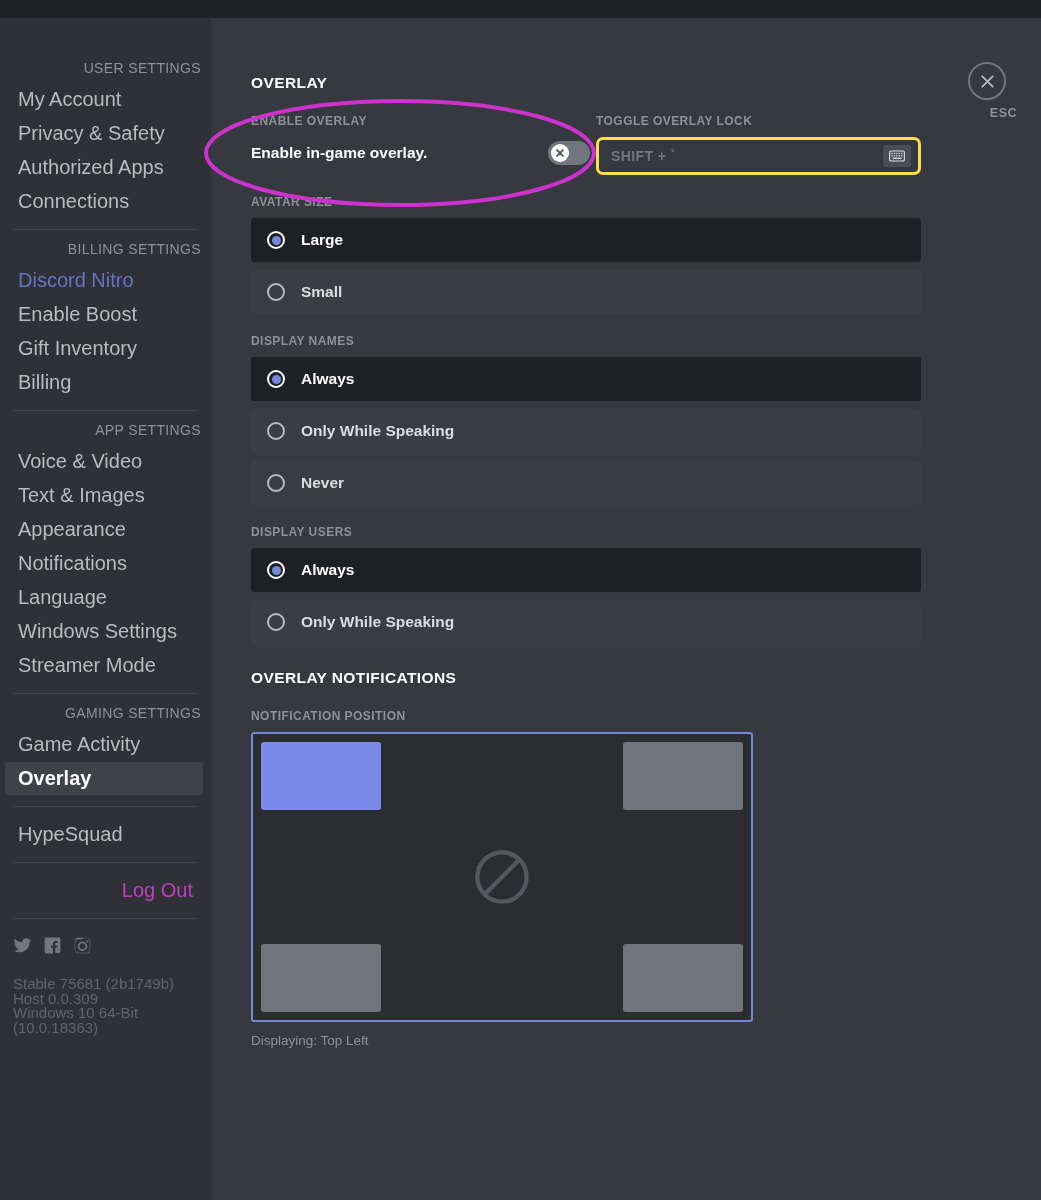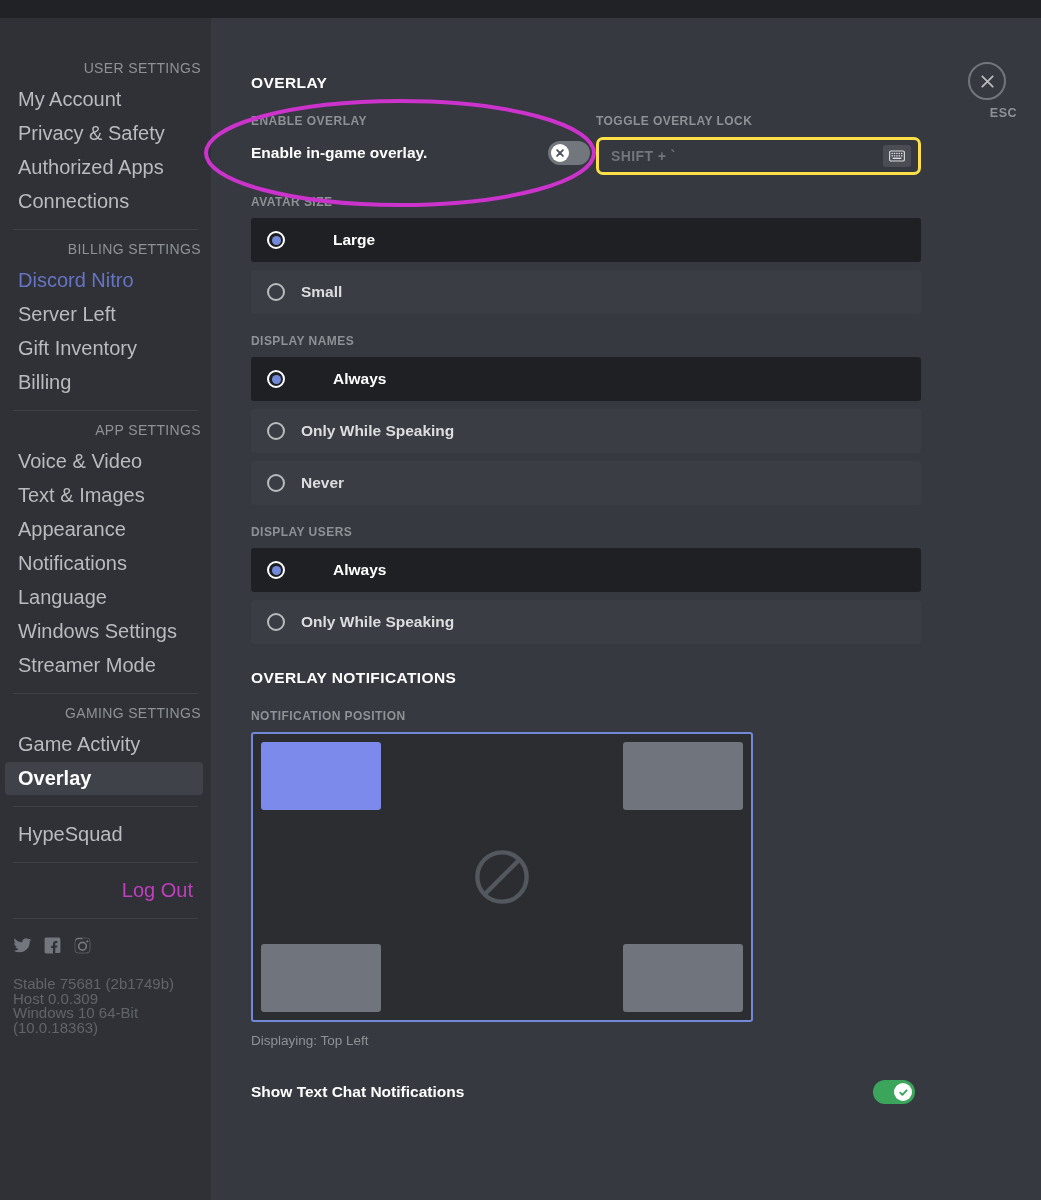--- a/index.html
+++ b/index.html
@@ -184,21 +184,21 @@
     width: 9px; height: 9px;
     border-radius: 50%;
     background: transparent;
   }
   .radio-row.selected .radio .dot { background: #7289da; }
   .radio-label {
     color: #dcddde;
     font-size: 15.5px;
     font-weight: bold;
   }
-  .radio-row.selected .radio-label { color: #ffffff; margin-left: 32px; }
+  .radio-row.selected .radio-label { color: #ffffff; }
 
   
   .notif-title { margin-top: 25px; margin-bottom: 22px; }
   .pos-picker {
     position: relative;
     width: 502px; height: 290px;
     background: #2b2d31;
     border: 2px solid #7289da;
     border-radius: 3px;
   }
@@ -281,21 +281,21 @@
   <div class="sidebar">
     <div id="sidebar-groups">
         <div class="side-head">USER SETTINGS</div>
         <div class="side-item">My Account</div>
         <div class="side-item">Privacy &amp; Safety</div>
         <div class="side-item">Authorized Apps</div>
         <div class="side-item">Connections</div>
         <div class="side-sep"></div>
         <div class="side-head">BILLING SETTINGS</div>
         <div class="side-item nitro">Discord Nitro</div>
-        <div class="side-item">Server Left</div>
+        <div class="side-item">Enable Boost</div>
         <div class="side-item">Gift Inventory</div>
         <div class="side-item">Billing</div>
         <div class="side-sep"></div>
         <div class="side-head">APP SETTINGS</div>
         <div class="side-item">Voice &amp; Video</div>
         <div class="side-item">Text &amp; Images</div>
         <div class="side-item">Appearance</div>
         <div class="side-item">Notifications</div>
         <div class="side-item">Language</div>
         <div class="side-item">Windows Settings</div>
@@ -446,30 +446,20 @@
       <div class="quad bl"></div>
       <div class="quad br"></div>
       <svg class="no-sym" viewBox="0 0 40 40">
         <circle cx="20" cy="20" r="17" fill="none" stroke="#53575e" stroke-width="3"></circle>
         <line x1="8" y1="32" x2="32" y2="8" stroke="#53575e" stroke-width="3"></line>
       </svg>
     </div>
 
     <div class="displaying">Displaying: Top Left</div>
 
-    <div class="chat-toggle-row">
-      <span class="toggle-label">Show Text Chat Notifications</span>
-      <div class="switch on">
-        <div class="knob">
-          <svg width="11" height="11" viewBox="0 0 12 12">
-            <path d="M2.4 6.2 L4.8 8.6 L9.4 3.6" fill="none" stroke="#3ba55c" stroke-width="2" stroke-linecap="round" stroke-linejoin="round"></path>
-          </svg>
-        </div>
-      </div>
-    </div>
   </div>
 
   <div class="esc-wrap">
     <div class="esc-circle">
       <svg width="17" height="17" viewBox="0 0 18 18">
         <path d="M3.5 3.5 L14.5 14.5 M14.5 3.5 L3.5 14.5" stroke="#b9bbbe" stroke-width="1.9" stroke-linecap="round"></path>
       </svg>
     </div>
     <div class="esc-text">ESC</div>
   </div>

